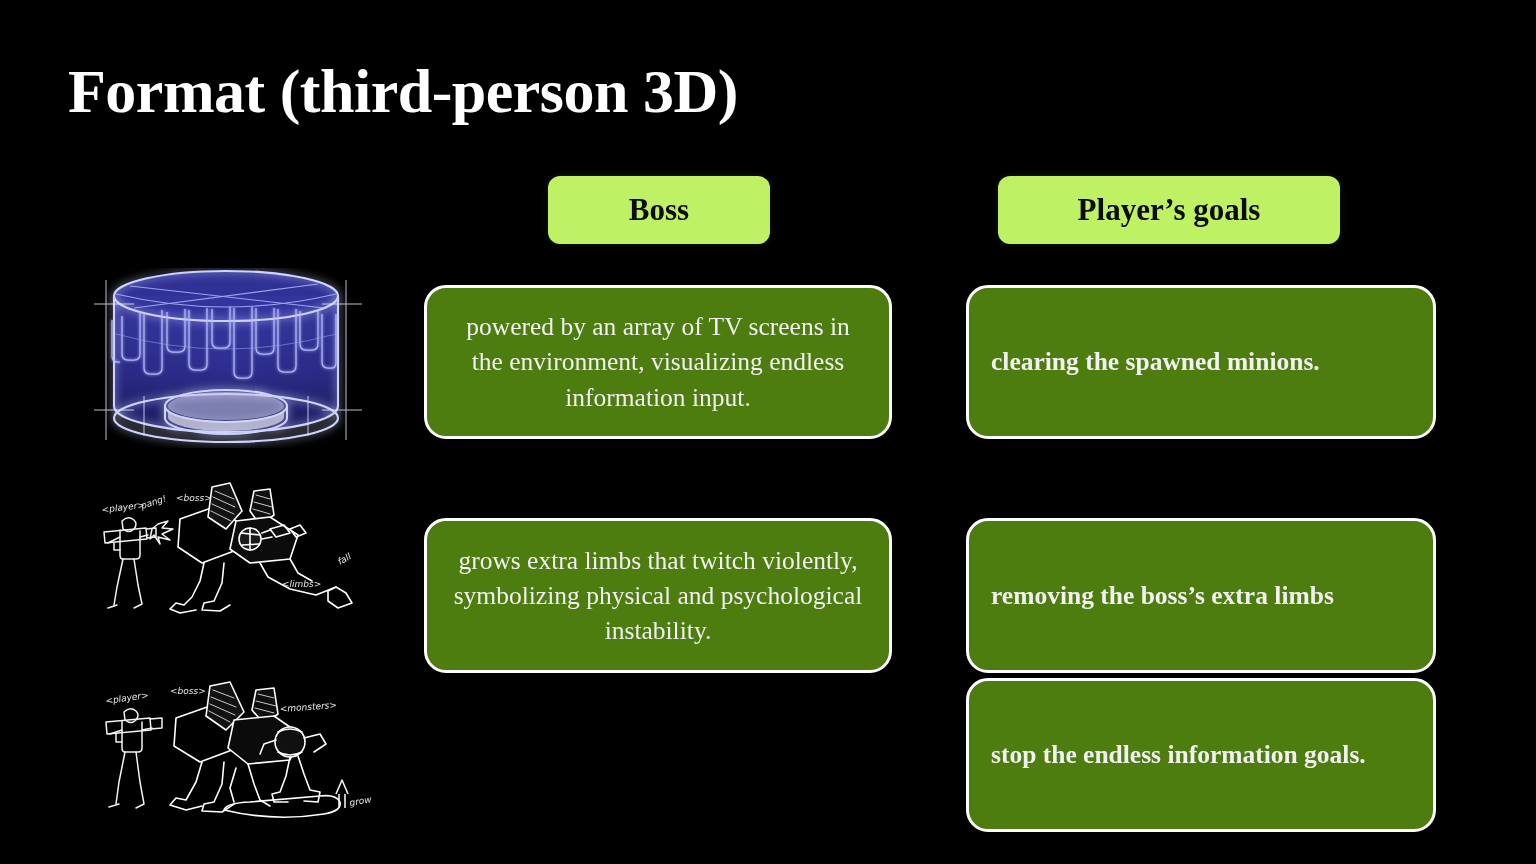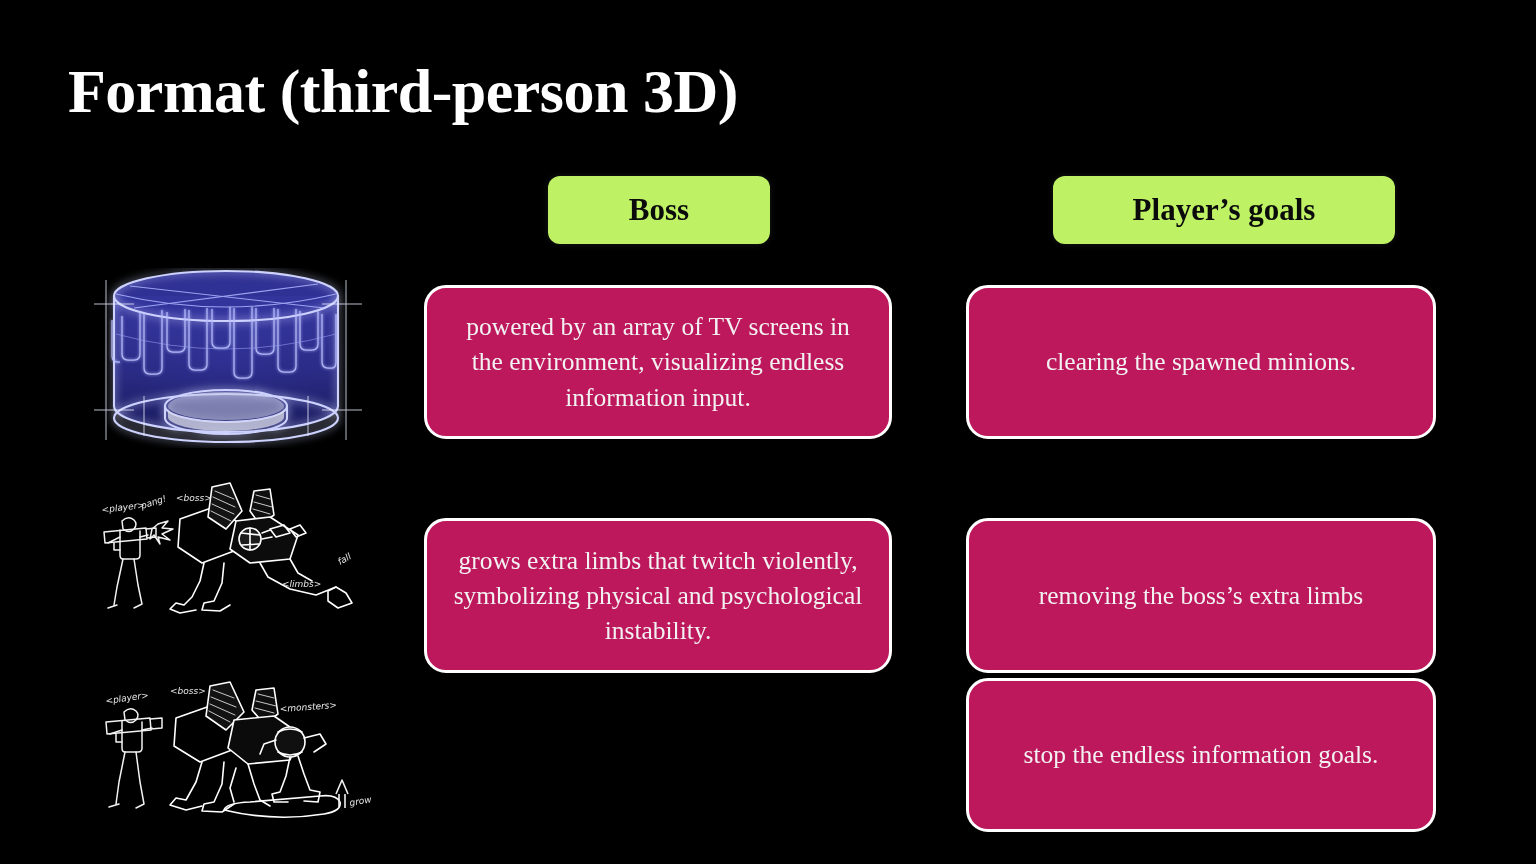--- a/index.html
+++ b/index.html
@@ -48,43 +48,42 @@
     display: flex;
     align-items: center;
     justify-content: center;
     color: #0b0b0b;
     font-size: 31px;
     font-weight: 700;
     box-shadow: 0 0 6px rgba(255,255,255,0.10);
     font-family: "Liberation Serif", "DejaVu Serif", serif;
   }
   #header-boss  { left: 548px;  top: 176px; width: 222px; }
-  #header-goals { left: 1053px; top: 176px; width: 342px; }
+  #header-goals { left: 998px; top: 176px; width: 342px; }
 
   
   .card {
     position: absolute;
     border: 3px solid #ffffff;
     border-radius: 22px;
-    background: #be185d;
+    background: #4d7c0f;
     display: flex;
     align-items: center;
-    justify-content: center;
     box-sizing: border-box;
     padding: 10px 22px;
   }
   .card-text {
     text-align: center;
     font-size: 25.5px;
     line-height: 1.38;
     color: #f2f2f2;
     font-family: "Liberation Serif", "DejaVu Serif", serif;
   }
   .card.boss-col  { left: 424px;  width: 468px; }
-  .card.goals-col { left: 966px;  width: 470px; }
+  .card.goals-col { left: 966px;  width: 470px; font-weight: bold; }
 
   .row1 { top: 285px; height: 154px; }
   .row2 { top: 482px; height: 155px; margin-top: 36px; }
   .row3 { top: 678px; height: 154px; }
 
   
   .sketch {
     position: absolute;
     overflow: hidden;
     background: #000000;

